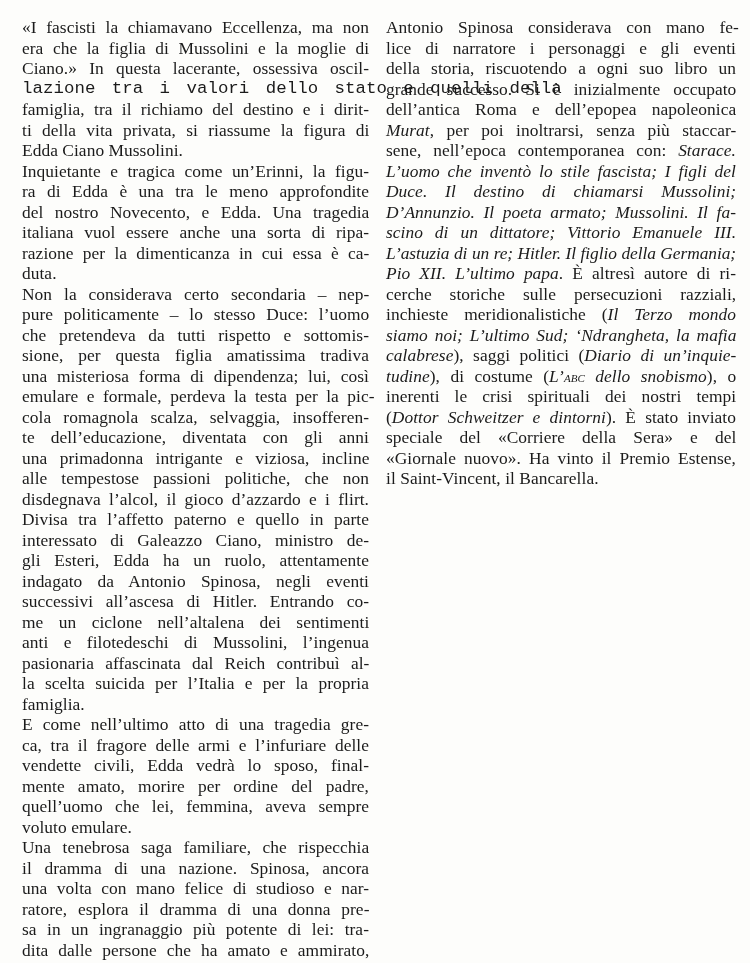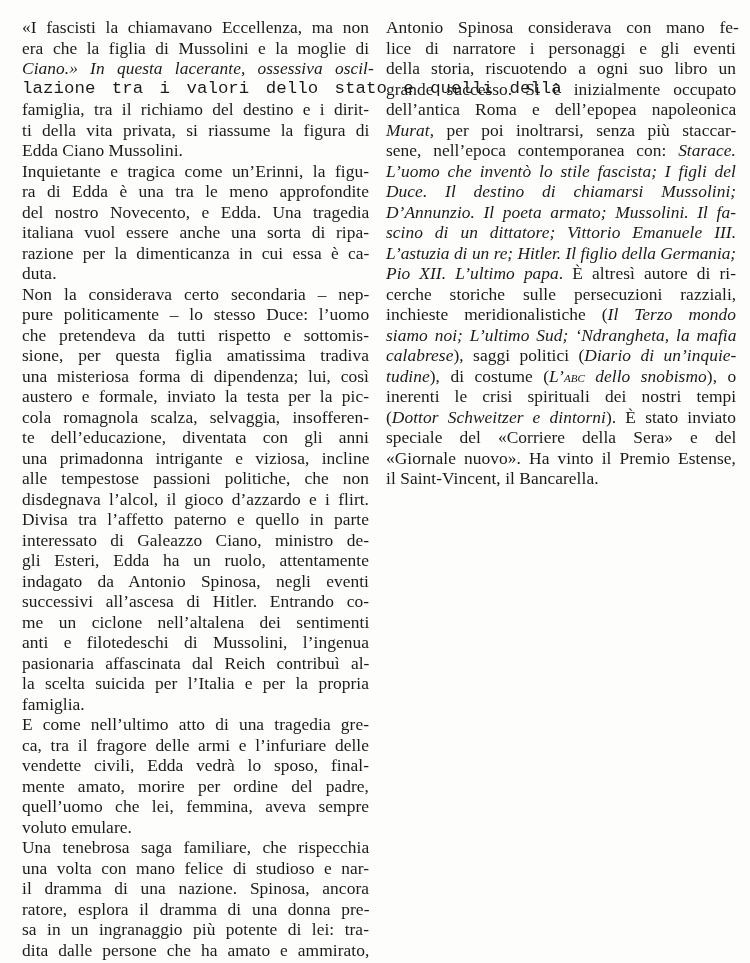--- a/index.html
+++ b/index.html
@@ -28,37 +28,37 @@
   .i { font-style: italic; }
   .sc { font-variant: small-caps; font-size: 0.9em; }
 </style>
 </head>
 <body>
 
 <div class="page">
   <div class="col col-left" id="left-col">
       <div class="line" style="word-spacing: 5.16667px; display: block;">«I fascisti la chiamavano Eccellenza, ma non</div>
       <div class="line" style="word-spacing: 5.11111px; display: block;">era che la figlia di Mussolini e la moglie di</div>
-      <div class="line" style="word-spacing: 7.8px; display: block; font-style: italic;">Ciano.» In questa lacerante, ossessiva oscil-</div>
+      <div class="line" style="word-spacing: 7.8px; display: block;">Ciano.» In questa lacerante, ossessiva oscil-</div>
       <div class="line" style="word-spacing: 5.875px; display: block; font-family: Liberation Mono, monospace;">lazione tra i valori dello stato e quelli della</div>
       <div class="line" style="word-spacing: 4.33333px; display: block;">famiglia,  tra il richiamo del destino e i dirit-</div>
       <div class="line" style="word-spacing: 5.875px; display: block;">ti della vita privata, si riassume la figura di</div>
       <div class="line last">Edda Ciano Mussolini.</div>
       <div class="line" style="word-spacing: 5px; display: block;">Inquietante e tragica come un’Erinni, la figu-</div>
       <div class="line" style="word-spacing: 7px; display: block;">ra di Edda è una tra le meno approfondite</div>
       <div class="line" style="word-spacing: 7px; display: block;">del nostro Novecento, e Edda. Una tragedia</div>
       <div class="line" style="word-spacing: 6.28571px; display: block;">italiana vuol essere anche una sorta di ripa-</div>
       <div class="line" style="word-spacing: 4.875px; display: block;">razione per la dimenticanza in cui essa è ca-</div>
       <div class="line last">duta.</div>
       <div class="line" style="word-spacing: 7.5px; display: block;">Non la considerava certo secondaria – nep-</div>
       <div class="line" style="word-spacing: 6.33333px; display: block;">pure politicamente – lo stesso Duce: l’uomo</div>
       <div class="line" style="word-spacing: 8.16667px; display: block;">che pretendeva da tutti rispetto e sottomis-</div>
       <div class="line" style="word-spacing: 10.4px; display: block;">sione, per questa figlia amatissima tradiva</div>
       <div class="line" style="word-spacing: 5.33333px; display: block;">una misteriosa forma di dipendenza; lui, così</div>
-      <div class="line" style="word-spacing: 4px; display: block;">austero e formale, inviato la testa per la pic-</div>
+      <div class="line" style="word-spacing: 4px; display: block;">emulare e formale, perdeva la testa per la pic-</div>
       <div class="line" style="word-spacing: 7.75px; display: block;">cola romagnola scalza, selvaggia, insofferen-</div>
       <div class="line" style="word-spacing: 11.8px; display: block;">te dell’educazione, diventata con gli anni</div>
       <div class="line" style="word-spacing: 8px; display: block;">una primadonna intrigante e viziosa, incline</div>
       <div class="line" style="word-spacing: 9.6px; display: block;">alle tempestose passioni politiche, che non</div>
       <div class="line" style="word-spacing: 3.85714px; display: block;">disdegnava l’alcol, il gioco d’azzardo e i flirt.</div>
       <div class="line" style="word-spacing: 6.14286px; display: block;">Divisa tra l’affetto paterno e quello in parte</div>
       <div class="line" style="word-spacing: 8.8px; display: block;">interessato di Galeazzo Ciano, ministro de-</div>
       <div class="line" style="word-spacing: 9.33333px; display: block;">gli Esteri, Edda ha un ruolo, attentamente</div>
       <div class="line" style="word-spacing: 10.8px; display: block;">indagato da Antonio Spinosa, negli eventi</div>
       <div class="line" style="word-spacing: 8.2px; display: block;">successivi all’ascesa di Hitler. Entrando co-</div>
@@ -67,22 +67,22 @@
       <div class="line" style="word-spacing: 6.8px; display: block;">pasionaria affascinata dal Reich contribuì al-</div>
       <div class="line" style="word-spacing: 5.875px; display: block;">la scelta suicida per l’Italia e per la propria</div>
       <div class="line last">famiglia.</div>
       <div class="line" style="word-spacing: 5.71429px; display: block;">E come nell’ultimo atto di una tragedia gre-</div>
       <div class="line" style="word-spacing: 4.25px; display: block;">ca, tra il fragore delle armi e l’infuriare delle</div>
       <div class="line" style="word-spacing: 7.14286px; display: block;">vendette civili,  Edda vedrà lo sposo, final-</div>
       <div class="line" style="word-spacing: 8.66667px; display: block;">mente amato, morire per ordine del padre,</div>
       <div class="line" style="word-spacing: 6.66667px; display: block;">quell’uomo che lei, femmina,  aveva sempre</div>
       <div class="line last">voluto emulare.</div>
       <div class="line" style="word-spacing: 7px; display: block;">Una tenebrosa saga familiare, che rispecchia</div>
+      <div class="line" style="word-spacing: 8.16667px; display: block;">il dramma di una nazione. Spinosa, ancora</div>
       <div class="line" style="word-spacing: 5.125px; display: block;">una volta con mano felice di studioso e nar-</div>
-      <div class="line" style="word-spacing: 8.16667px; display: block;">il dramma di una nazione. Spinosa, ancora</div>
       <div class="line" style="word-spacing: 6.28571px; display: block;">ratore, esplora il dramma di una donna pre-</div>
       <div class="line" style="word-spacing: 6px; display: block;">sa in un ingranaggio più potente di lei: tra-</div>
       <div class="line" style="word-spacing: 5.57143px; display: block;">dita dalle persone che ha amato e ammirato,</div>
       <div class="line last">ma soprattutto da se stessa.</div>
     </div>
   <div class="col col-right" id="right-col">
       <div class="line" style="word-spacing: 10.2px; display: block;"><span>Antonio Spinosa considerava con mano fe-</span></div>
       <div class="line" style="word-spacing: 9.42857px; display: block;"><span>lice di narratore i personaggi e gli eventi</span></div>
       <div class="line" style="word-spacing: 6.57143px; display: block;"><span>della storia, riscuotendo a ogni suo libro un</span></div>
       <div class="line" style="word-spacing: 8.6px; display: block;"><span>grande successo. Si è inizialmente occupato</span></div>

